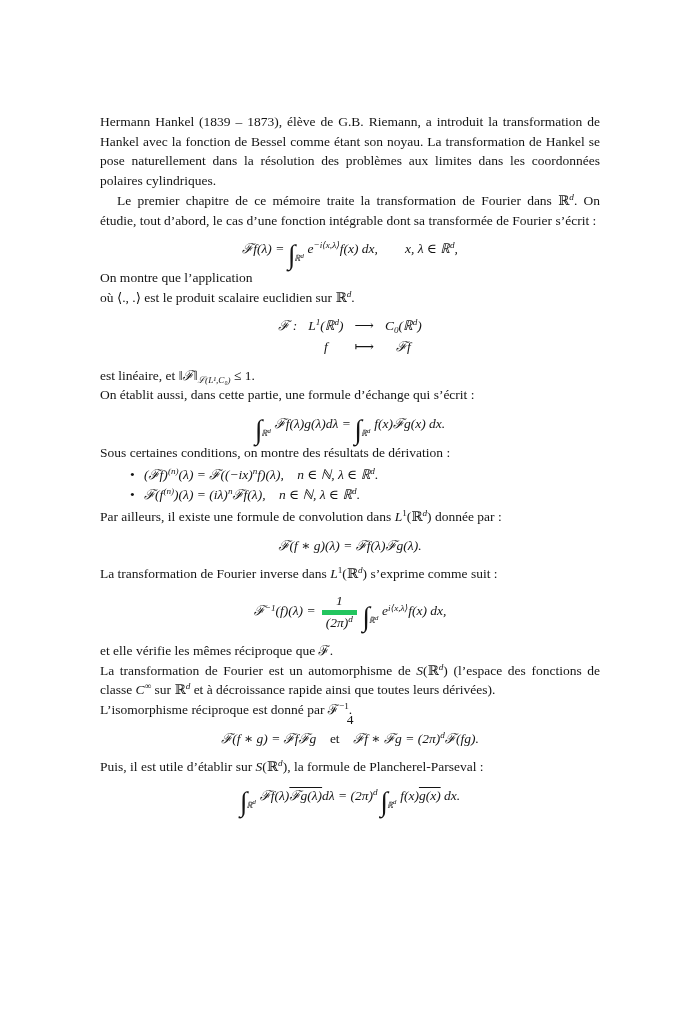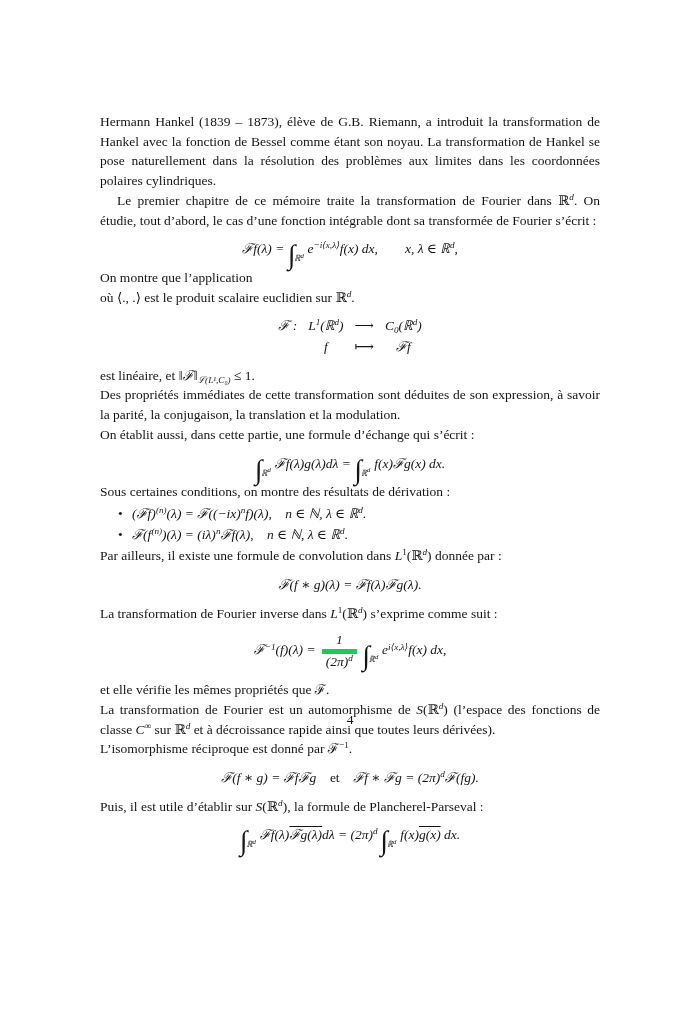--- a/index.html
+++ b/index.html
@@ -20,21 +20,21 @@
   .formula{
     text-align:center;font-style:italic;
     margin:9px 0;
   }
   .mapping{display:flex;justify-content:center;margin:9px 0;font-style:italic;}
   .mapping-grid{
     display:inline-grid;grid-template-columns:auto auto auto auto;
     column-gap:11px;row-gap:1px;justify-items:center;align-items:baseline;
   }
   .bullets{margin:2px 0;padding-left:32px;font-style:italic;}
-  .bullet{position:relative;margin:1px 0;}
+  .bullet{position:relative;margin:1px 12px;}
   .bullet::before{content:"\2022";position:absolute;left:-14px;font-style:normal;color:#141414;}
   .page-number{
     position:absolute;left:0;right:0;bottom:82px;
     text-align:center;font-style:normal;
   }
   
   .tk-sup{font-size:0.68em;vertical-align:0.5em;line-height:0;}
   .tk-sub{font-size:0.68em;vertical-align:-0.28em;line-height:0;}
   .tk-int{font-size:2.05em;font-style:normal;vertical-align:-0.38em;line-height:0;letter-spacing:-1px;}
   .tk-isub{font-size:0.64em;vertical-align:-0.9em;line-height:0;}
@@ -69,21 +69,20 @@
       <span><span>C</span><span class="tk-sub">0</span><span>(ℝ</span><span class="tk-sup">d</span><span>)</span></span>
       <span></span>
       <span><span>f</span></span>
       <span><span class="tk-rm">⟼</span></span>
       <span><span>ℱf</span></span>
     </div>
   </div>
 
   <p class="para"><span>est linéaire, et </span><span class="tk-mi">‖ℱ‖</span><span class="tk-sub tk-mi">ℒ(L¹,C₀)</span><span> ≤ 1.</span></p>
 
-  <p class="para">Des propriétés immédiates de cette transformation sont déduites de son expression, à savoir la parité, la conjugaison, la translation et la modulation.</p>
 
   <p class="para">On établit aussi, dans cette partie, une formule d’échange qui s’écrit :</p>
 
   <div class="formula"><span class="tk-int">∫</span><span class="tk-isub">ℝ</span><span class="tk-isup">d</span><span>ℱf(λ)g(λ)dλ = </span><span class="tk-int">∫</span><span class="tk-isub">ℝ</span><span class="tk-isup">d</span><span>f(x)ℱg(x) dx.</span></div>
 
   <p class="para">Sous certaines conditions, on montre des résultats de dérivation :</p>
 
   <div class="bullets">
     <div class="bullet"><span>(ℱf)</span><span class="tk-sup">(n)</span><span>(λ) = ℱ((−ix)</span><span class="tk-sup">n</span><span>f)(λ),</span><span> n ∈ ℕ, λ ∈ ℝ</span><span class="tk-sup">d</span><span>.</span></div>
     <div class="bullet"><span>ℱ(f</span><span class="tk-sup">(n)</span><span>)(λ) = (iλ)</span><span class="tk-sup">n</span><span>ℱf(λ),</span><span> n ∈ ℕ, λ ∈ ℝ</span><span class="tk-sup">d</span><span>.</span></div>
@@ -93,21 +92,21 @@
 
   <div class="formula"><span>ℱ(f ∗ g)(λ) = ℱf(λ)ℱg(λ).</span></div>
 
   <p class="para"><span>La transformation de Fourier inverse dans </span><span class="tk-mi">L</span><span class="tk-sup">1</span><span>(ℝ</span><span class="tk-sup tk-mi">d</span><span>) s’exprime comme suit :</span></p>
 
   <div class="formula"><span>ℱ</span><span class="tk-sup">−1</span><span>(f)(λ) = </span><span class="tk-frac">
         <span class="tk-num"><span>1</span></span>
         <span class="tk-den"><span>(2π)</span><span class="tk-sup">d</span></span>
       </span><span> </span><span class="tk-int">∫</span><span class="tk-isub">ℝ</span><span class="tk-isup">d</span><span>e</span><span class="tk-sup">i⟨x,λ⟩</span><span>f(x) dx,</span></div>
 
-  <p class="para"><span>et elle vérifie les mêmes propriétés que </span><span>ℱ</span><span>.</span></p>
+  <p class="para"><span>et elle vérifie les mêmes réciproque que </span><span>ℱ</span><span>.</span></p>
 
   <p class="para"><span>La transformation de Fourier est un automorphisme de </span><span class="tk-mi">S</span><span>(ℝ</span><span class="tk-sup tk-mi">d</span><span>)</span><span> (l’espace des fonctions de classe </span><span class="tk-mi">C</span><span class="tk-sup">∞</span><span> sur </span><span>ℝ</span><span class="tk-sup tk-mi">d</span><span> et à décroissance rapide ainsi que toutes leurs dérivées).</span></p>
 
   <p class="para"><span>L’isomorphisme réciproque est donné par </span><span>ℱ</span><span class="tk-sup">−1</span><span>.</span></p>
 
 
   <div class="formula"><span>ℱ(f ∗ g) = ℱfℱg</span><span class="tk-rm"> et </span><span>ℱf ∗ ℱg = (2π)</span><span class="tk-sup">d</span><span>ℱ(fg).</span></div>
 
   <p class="para"><span>Puis, il est utile d’établir sur </span><span class="tk-mi">S</span><span>(ℝ</span><span class="tk-sup tk-mi">d</span><span>)</span><span>, la formule de Plancherel-Parseval :</span></p>
 

